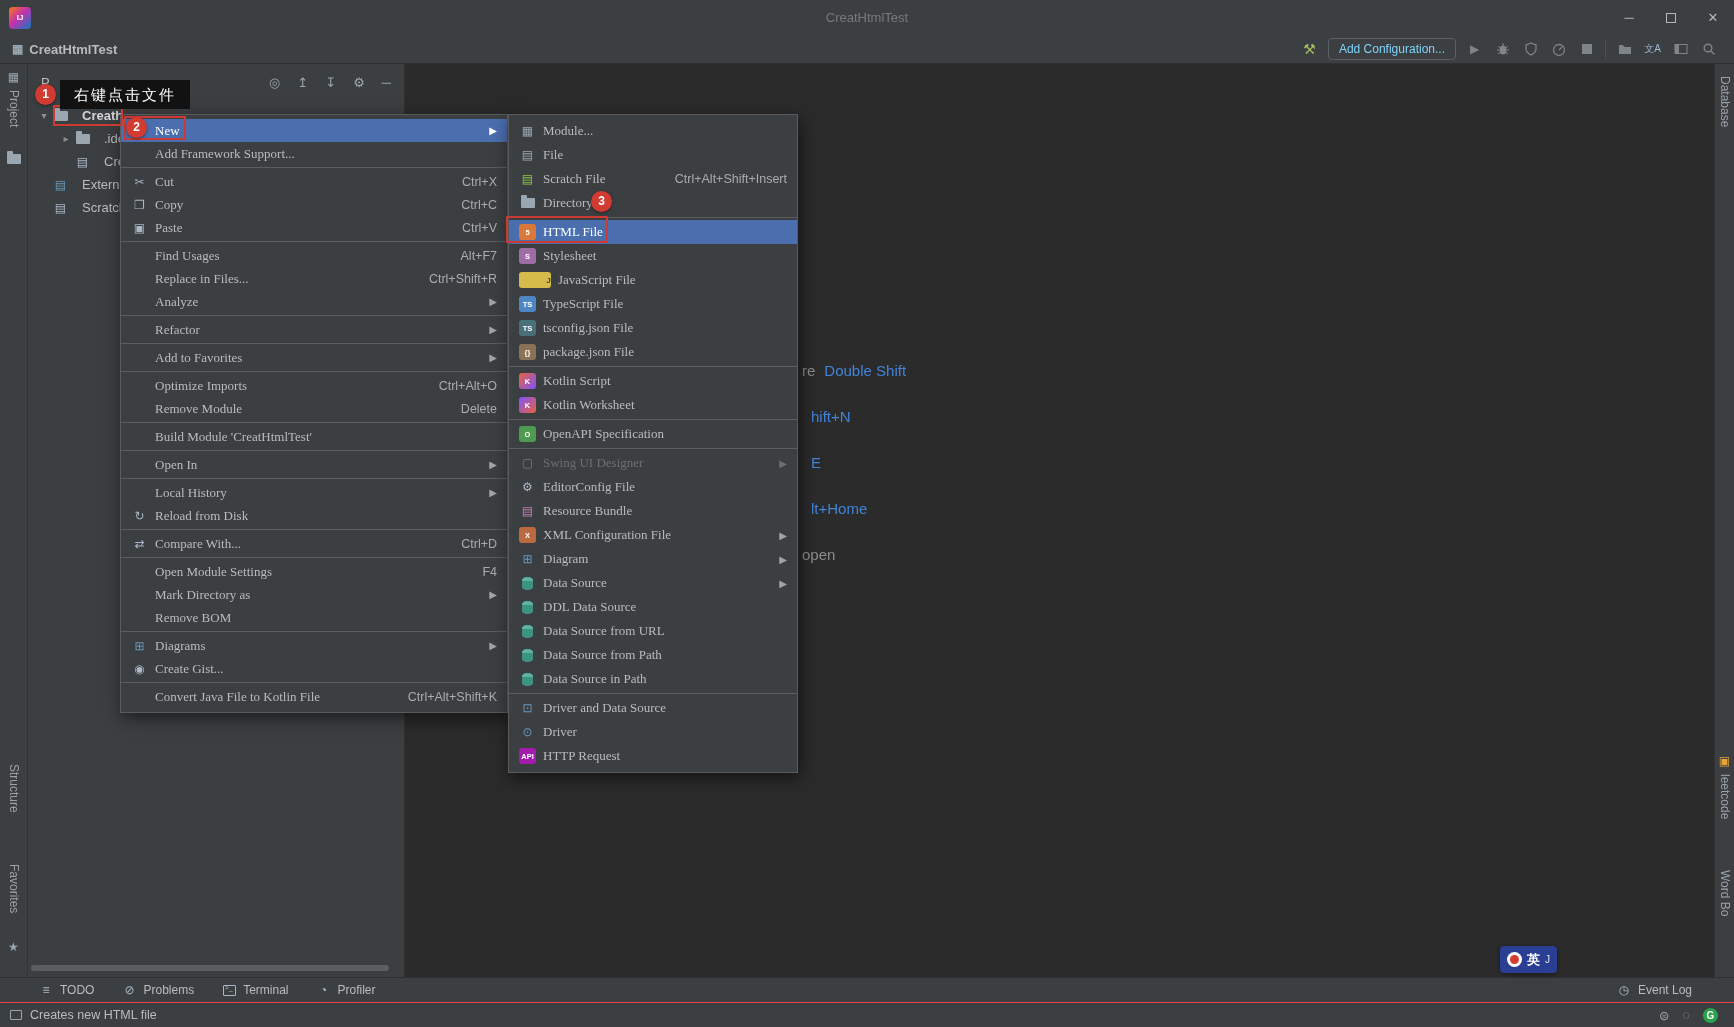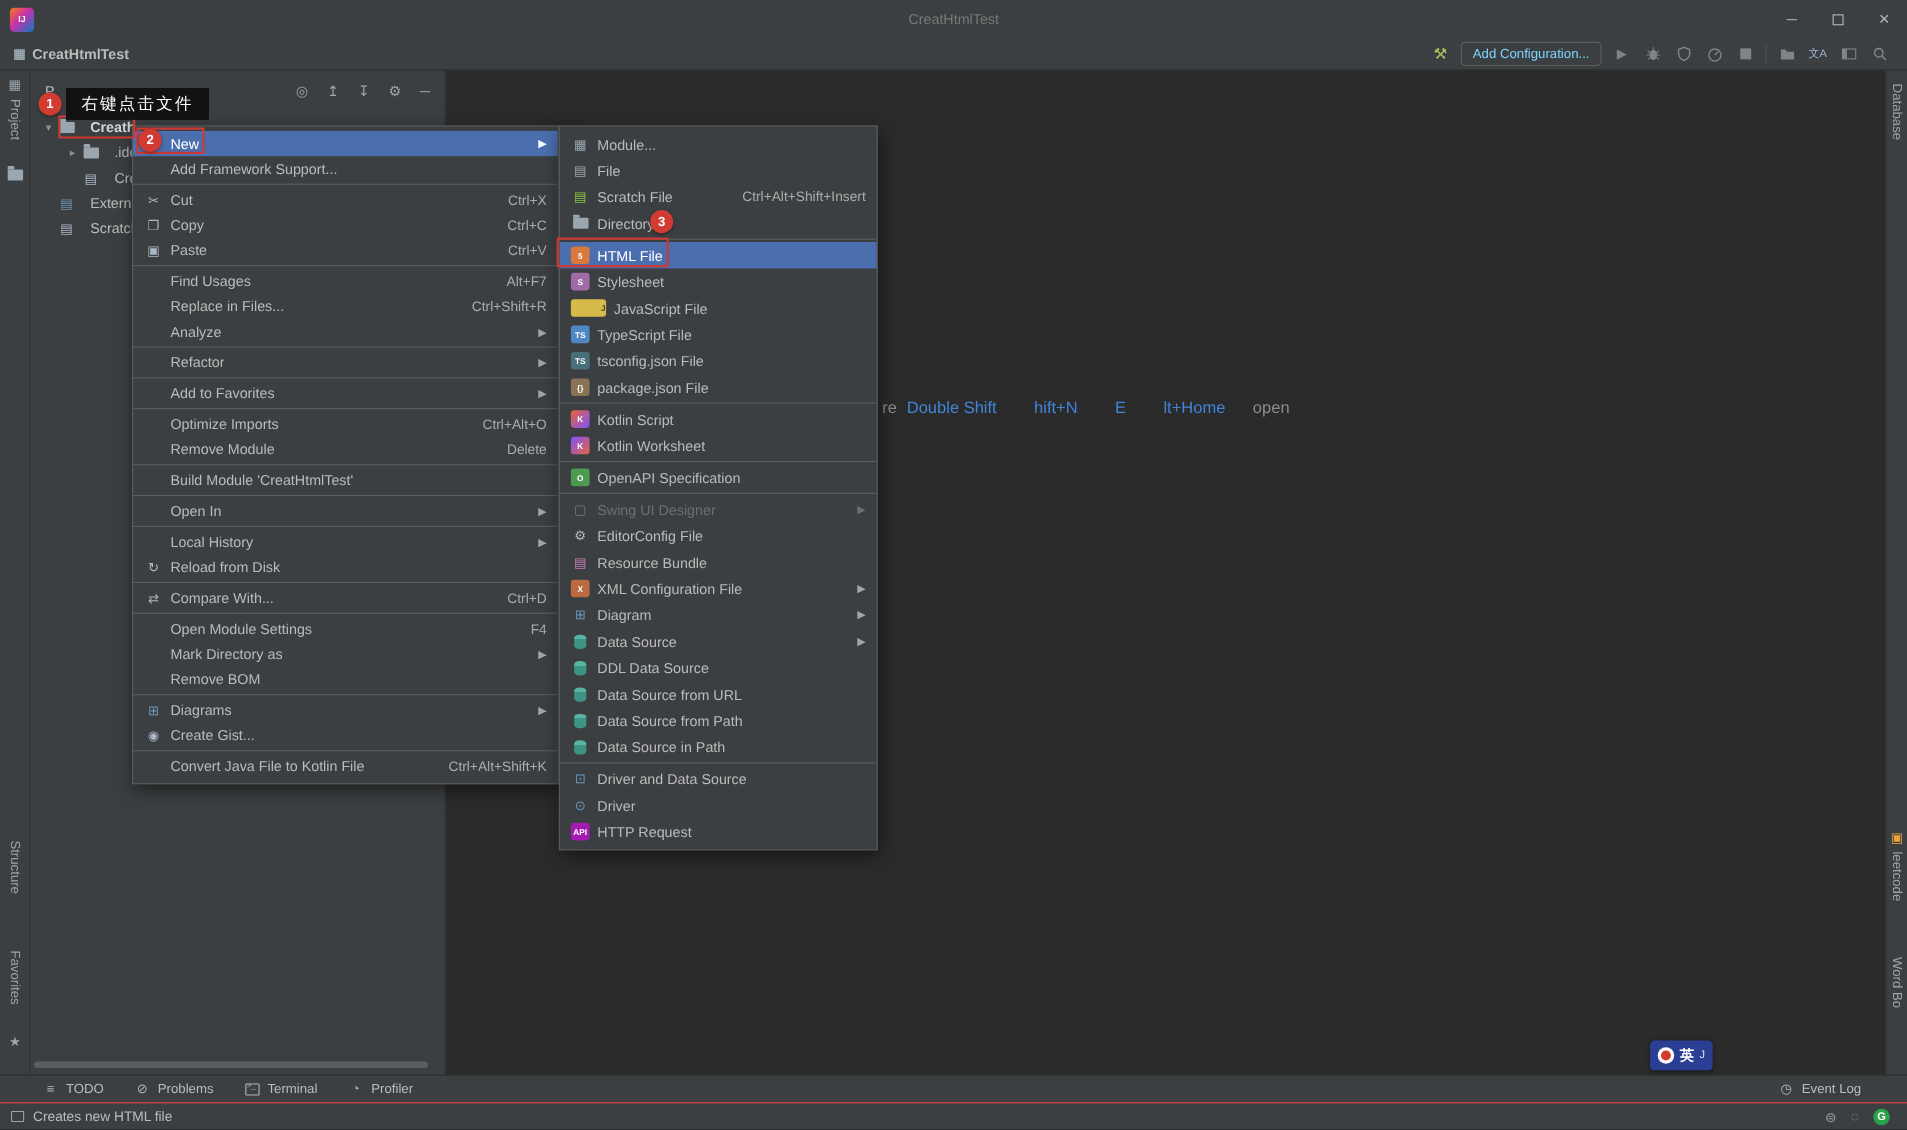--- a/index.html
+++ b/index.html
@@ -43,38 +43,38 @@
   .panel-header { height:36px; display:flex; align-items:center; padding:0 13px; }
   .panel-hicons { margin-left:auto; display:flex; gap:17px; color:#9AA5AB; font-size:13px; }
   .tree { padding-top:4px; }
   .tree-row { height:23px; display:flex; align-items:center; color:#BBBBBB; cursor:default; }
   .tree-row.bold .tree-label { font-weight:bold; color:#D5D5D5; }
   .chev { width:16px; text-align:center; color:#8F8F8F; font-size:10px; flex:none; }
   .tree-label { margin-left:6px; white-space:nowrap; }
   .hsb { position:absolute; left:3px; bottom:6px; width:358px; height:6px; border-radius:3px; background:#5A5E60; }
 
   
-  .hints { position:absolute; left:802px; top:360px; display:flex; flex-direction:row; gap:25px; z-index:1; font-size:15px; }
+  .hints { position:absolute; left:802px; top:360px; display:flex; flex-direction:column; gap:25px; z-index:1; font-size:15px; }
   .hint-line { height:21px; display:flex; gap:9px; align-items:center; white-space:nowrap; }
   .hint-pre { color:#8C8C8C; }
   .hint-link { color:#4184D9; cursor:default; }
 
   
   .menu { position:absolute; background:#3C3F41; border:1px solid #5A5A5A; box-shadow:2px 5px 16px rgba(0,0,0,.55); padding:4px 0; z-index:20; }
   .context-menu { left:120px; top:114px; width:388px; }
   .submenu { left:508px; top:114px; width:290px; z-index:21; }
   .mi { display:flex; align-items:center; height:23px; padding:0 10px; cursor:default; white-space:nowrap; }
   .submenu .mi { height:24px; }
   .mi.selected { background:#4B6EAF; color:#FFFFFF; }
   .mi.selected .mi-shortcut, .mi.selected .mi-arrow { color:#FFFFFF; }
   .mi.disabled { color:#6E6E6E; }
   .mi.disabled .mi-arrow { color:#6E6E6E; }
   .mi-icon { width:17px; height:16px; display:flex; align-items:center; justify-content:center; margin-right:7px; font-size:12px; flex:none; border-radius:3px; overflow:hidden; }
   .chip { font-weight:bold; font-size:7.5px; color:#fff; letter-spacing:0; }
-  .mi-label { white-space:nowrap; }
+  .mi-label { white-space:nowrap;font-family:Liberation Serif, serif; }
   .mi-end { margin-left:auto; display:flex; align-items:center; gap:4px; padding-left:18px; }
   .mi-shortcut { color:#ABABAB; font-size:12.5px; }
   .mi-arrow { color:#9FA5A9; font-size:10px; }
   .menu-sep { height:1px; background:#5A5E60; margin:2px 0; }
 
   
   .ic-folder { width:14px; height:10px; background:#9AA7B0; border-radius:1px; position:relative; display:inline-block; }
   .ic-folder::before { content:""; position:absolute; top:-3px; left:0; width:6px; height:3px; background:#9AA7B0; border-radius:1px 1px 0 0; }
   .ic-db { width:11px; height:13px; display:inline-block; border-radius:5px / 3px;
            background:linear-gradient(#58B5A3 0 4px, #3E9484 4px); }

